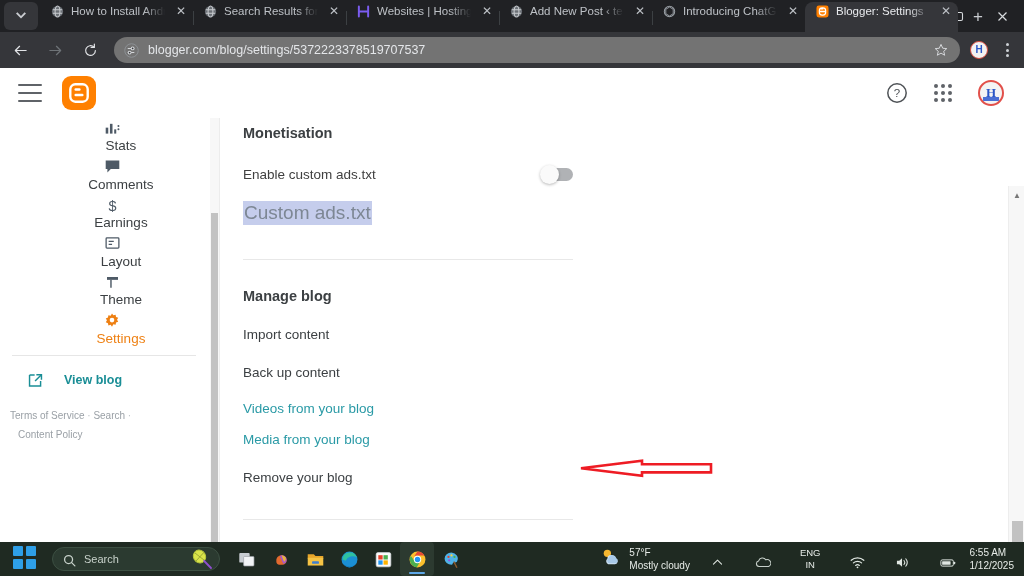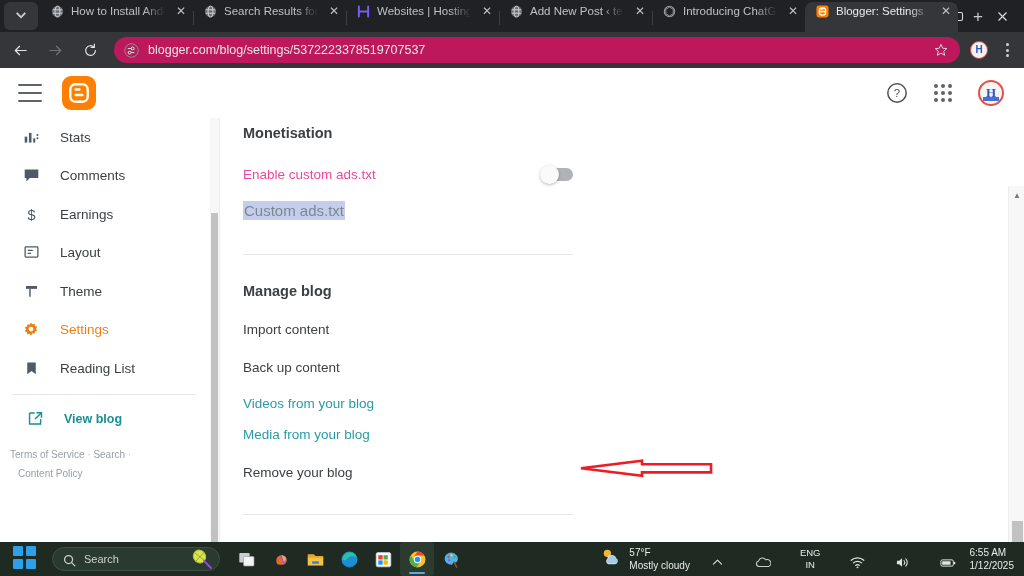--- a/index.html
+++ b/index.html
@@ -64,21 +64,21 @@
   .winbtn svg { width:11px; height:11px; }
 
   .toolbar {
     position:absolute; left:0; top:32px; width:1024px; height:36px;
     background:#35363a; display:flex; align-items:center;
   }
   .navbtn { width:30px; height:30px; margin-left:5px; display:flex; align-items:center; justify-content:center; }
   .navbtn svg { width:15px; height:15px; }
   .omnibox {
     margin-left:9px; height:26px; flex:1 1 auto;
-    background:#be185d; border-radius:13px;
+    background:#737373; border-radius:13px;
     display:flex; align-items:center; padding:0 8px 0 10px; min-width:0;
   }
   .omni-icon { width:15px; height:15px; flex:0 0 auto; margin-right:9px; }
   .omni-url { color:#e4e6e9; font-size:12.5px; white-space:nowrap; overflow:hidden; flex:1 1 auto; }
   .omni-star { width:22px; height:22px; display:flex; align-items:center; justify-content:center; flex:0 0 auto; }
   .omni-star svg { width:14px; height:14px; }
   .tb-avatar {
     width:18px; height:18px; border-radius:50%; margin:0 6px 0 10px; flex:0 0 auto;
     background:#f2f2f2; border:1.5px solid #d64b3f;
     display:flex; align-items:center; justify-content:center;
@@ -108,22 +108,22 @@
     display:flex; align-items:center; justify-content:center;
     color:#2b56c6; font-size:13px; font-weight:bold; font-family:"Liberation Serif", serif;
     position:relative; overflow:hidden;
   }
   .hdr-avatar .bar { position:absolute; bottom:3px; left:3px; right:3px; height:4px; background:#4a6fd4; }
   .hdr-avatar span { position:relative; z-index:2; }
 
   
   .sidebar { position:absolute; left:0; top:50px; width:210px; height:424px; background:#fff; overflow:hidden; }
   .nav-item {
-    height:38.5px; display:flex; align-items:center; padding-left:20px;
-    color:#3c4043; font-size:13.5px;
+    height:38.5px; display:flex; align-items:center; padding-left:32px;
+    color:#3c4043; font-size:13.5px;flex-direction:column;
   }
   .nav-item .ico { width:22px; height:20px; flex:0 0 auto; margin-right:18px; display:flex; align-items:center; justify-content:center; }
   .nav-item.active { color:#ee8013; }
   .nav-sep { height:1px; background:#e6e6e6; margin:6px 14px 6px 12px; }
   .view-blog { height:36px; display:flex; align-items:center; padding-left:24px; color:#1a8e96; font-size:12.5px; font-weight:bold; }
   .view-blog .ico { width:22px; height:20px; margin-right:18px; display:flex; align-items:center; justify-content:center; }
   .legal { font-size:10px; color:#9aa0a6; padding:8px 0 0 10px; line-height:1.9; }
   .legal .l2 { padding-left:8px; }
   .legal .dot { color:#bdc1c6; }
 
@@ -133,29 +133,29 @@
   .vdivider { position:absolute; left:219px; top:50px; width:1px; height:424px; background:#ececec; }
 
   
   .content { position:absolute; left:220px; top:50px; width:784px; height:424px; background:#fff; overflow:hidden; }
   .inner { position:absolute; left:23px; top:12px; width:330px; }
   .sec-title-cut {
     font-size:14.5px; font-weight:bold; color:#3c4043;
     height:16px; overflow:hidden; margin-top:-5px;
   }
   .row-toggle { display:flex; align-items:center; justify-content:space-between; width:330px; margin-top:26px; }
-  .row-label { font-size:13.5px; color:#ec4899; }
+  .row-label { font-size:13.5px; color:#404040; }
   .toggle { width:30px; height:13px; border-radius:7px; background:#b0b2b5; position:relative; }
   .toggle .knob {
     position:absolute; left:-3px; top:-3.5px; width:19px; height:19px; border-radius:50%;
     background:#fafafa; box-shadow:0 1px 3px rgba(0,0,0,.28);
   }
   .row-sub { margin-top:19px; }
   .selected-text {
-    display:inline-block; background:#c5cdec; color:#7d8794; font-size:15px; padding:1px 1px;
+    display:inline-block; background:#c5cdec; color:#7d8794; font-size:19px; padding:1px 1px;
   }
   .hr { height:1px; background:#e8e8e8; width:330px; margin-top:34px; }
   .sec-title { font-size:14.5px; font-weight:bold; color:#3c4043; margin-top:28px; }
   .link-row { font-size:13.5px; color:#3c4043; margin-top:23px; }
   .link-row.teal { color:#2a9aa6; margin-top:21px; }
   .link-row.teal2 { color:#2a9aa6; margin-top:16px; }
   .sec-title2 { font-size:14.5px; font-weight:bold; color:#3c4043; margin-top:31px; }
 
   .arrow { position:absolute; left:360px; top:336px; width:134px; height:28px; }
 
@@ -443,28 +443,20 @@
       <div class="nav-item active">
         <span class="ico">
           <svg viewBox="0 0 20 20" width="18" height="18">
               <path d="M10 1.6 l1.5 2.1 2.5-.6 .5 2.5 2.4 .9-1.3 2.2 1.3 2.2-2.4 .9-.5 2.5-2.5-.6L10 16.4 8.5 14.3 6 14.9 5.5 12.4 3.1 11.5 4.4 9.3 3.1 7.1 5.5 6.2 6 3.7 8.5 4.3 Z" fill="#ee8013"></path>
               <circle cx="10" cy="9" r="2.6" fill="#fff"></circle>
             </svg>
         </span>
         <span>Settings</span>
       </div>
 
-      <div class="nav-item">
-        <span class="ico">
-          <svg viewBox="0 0 20 20" width="17" height="17">
-              <path d="M5 2.8 h10 v14 l-5-4 -5 4 z" fill="#4e5a66"></path>
-            </svg>
-        </span>
-        <span>Reading List</span>
-      </div>
 
       <div class="nav-sep"></div>
 
       <div class="view-blog">
         <span class="ico">
           <svg viewBox="0 0 20 20" width="17" height="17">
               <path d="M3 3.5 h6 M3 3.5 v13 h13 v-6" fill="none" stroke="#1a8e96" stroke-width="1.7"></path>
               <path d="M11 3.2 h6 v6" fill="none" stroke="#1a8e96" stroke-width="1.7"></path>
               <path d="M17 3.2 L9.5 10.7" stroke="#1a8e96" stroke-width="1.7"></path>
             </svg>

